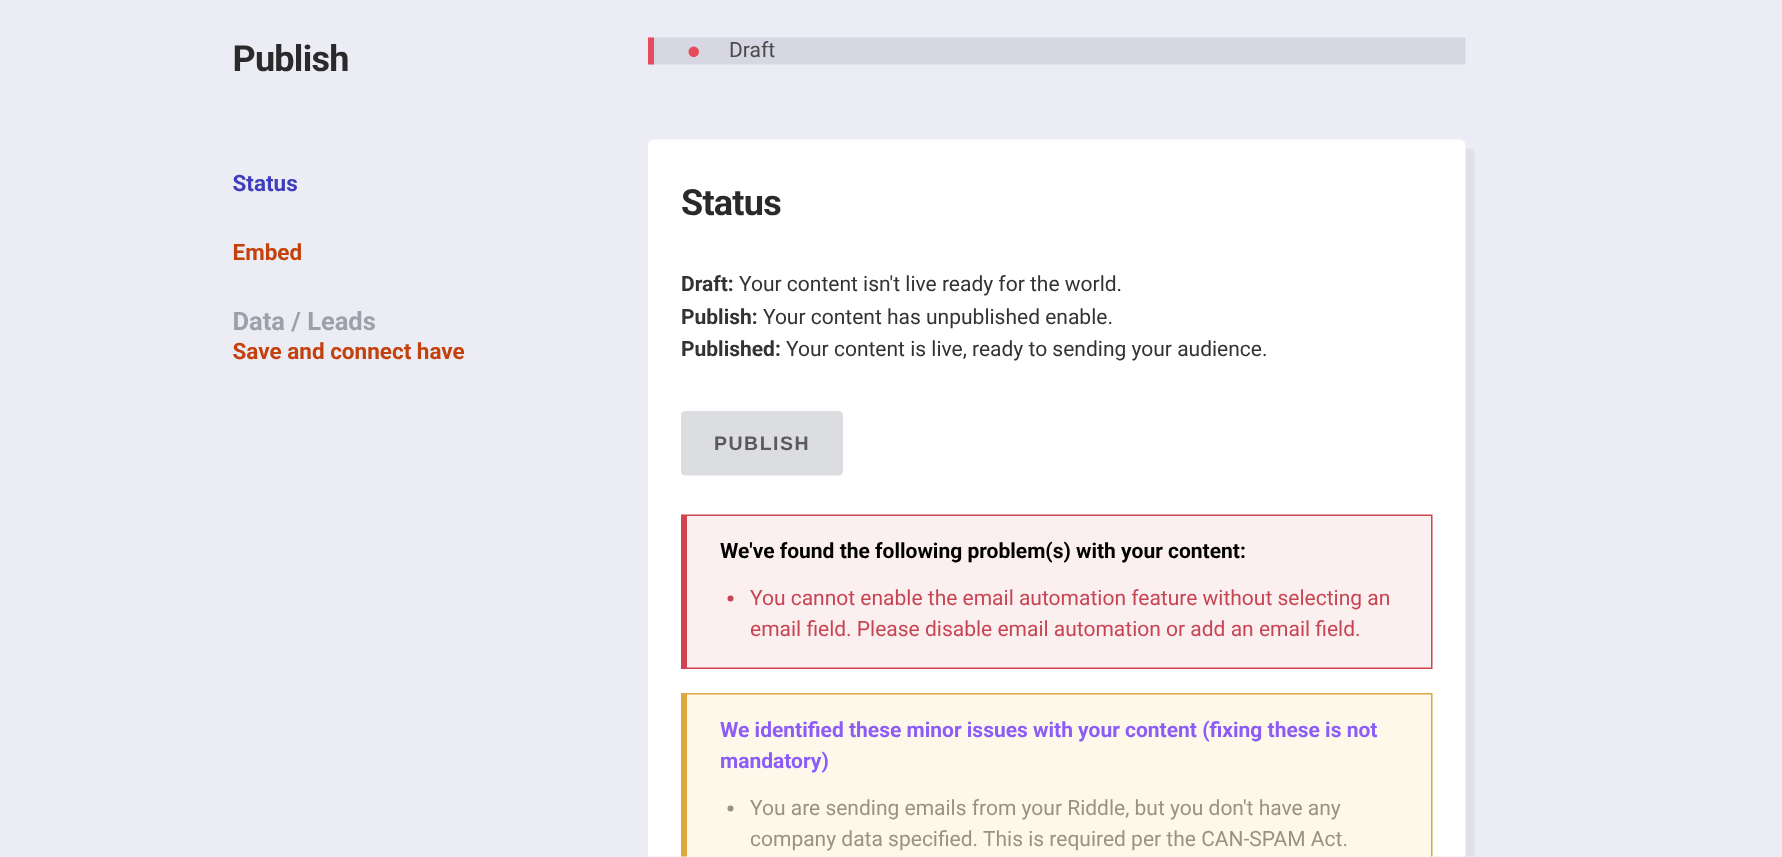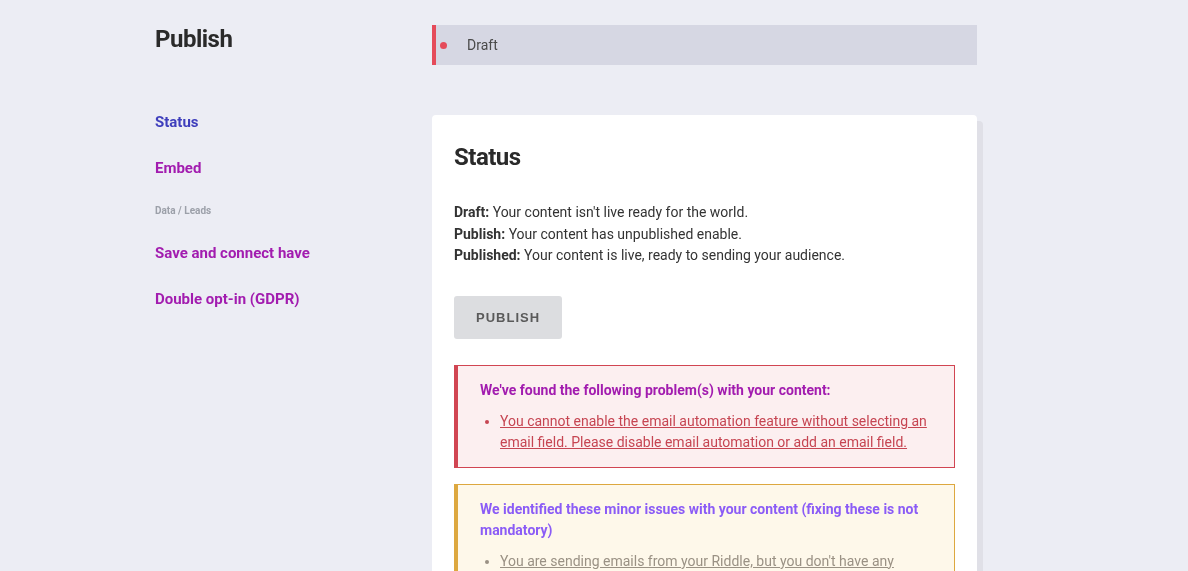--- a/index.html
+++ b/index.html
@@ -23,46 +23,45 @@
       font-size: 24px;
       font-weight: 700;
       color: #2a2a2a;
       margin-bottom: 60px;
       letter-spacing: -0.5px;
     }
     .sidebar-item {
       display: block;
       font-size: 15px;
       font-weight: 700;
-      color: #a21caf;
+      color: #c2410c;
       margin-bottom: 28px;
       cursor: pointer;
     }
     .sidebar-item.active {
       color: #3e3ebc;
     }
     .sidebar-group-label {
-      font-size: 10px;
+      font-size: 17px;
       font-weight: 700;
       color: #9ca0a9;
       margin-top: 25px;
-      margin-bottom: 28px;
     }
     .main {
       flex: 1;
       max-width: 545px;
       margin-left: 12px;
     }
     .status-banner {
       background: #d6d7e3;
       border-left: 4px solid #e54b5a;
-      height: 40px;
+      height: 18px;
       display: flex;
       align-items: center;
-      padding-left: 4px;
+      padding-left: 23px;
       margin-bottom: 50px;
     }
     .status-dot {
       width: 7px;
       height: 7px;
       border-radius: 50%;
       background: #e54b5a;
       margin-right: 20px;
       flex-shrink: 0;
     }
@@ -123,48 +122,46 @@
       border-top: 1px solid #dda83f;
       border-right: 1px solid #dda83f;
       border-bottom: 1px solid #dda83f;
     }
     .alert-title {
       font-size: 14px;
       font-weight: 700;
       margin-bottom: 10px;
       line-height: 1.5;
     }
-    .alert-error .alert-title { color: #a21caf; }
+    .alert-error .alert-title { color: #000000; }
     .alert-warning .alert-title { color: #8b5cf6; }
     .alert ul {
       list-style: disc;
       padding-left: 20px;
     }
     .alert li {
       font-size: 14px;
       line-height: 1.5;
-      text-decoration: underline;
     }
     .alert-error li { color: #c64552; }
     .alert-warning li { color: #9a9184; }
   </style>
 </head>
 <body>
 
 <div class="container">
   <aside class="sidebar">
     <h1>Publish</h1>
 
     <span class="sidebar-item active">Status</span>
     <span class="sidebar-item">Embed</span>
 
     <div class="sidebar-group-label">Data / Leads</div>
 
     <span class="sidebar-item">Save and connect have</span>
-    <span class="sidebar-item">Double opt-in (GDPR)</span>
   </aside>
 
   <main class="main">
     <div class="status-banner">
       <span class="status-dot"></span>
       <span class="status-banner-label">Draft</span>
     </div>
 
     <div class="card">
       <h2>Status</h2>

